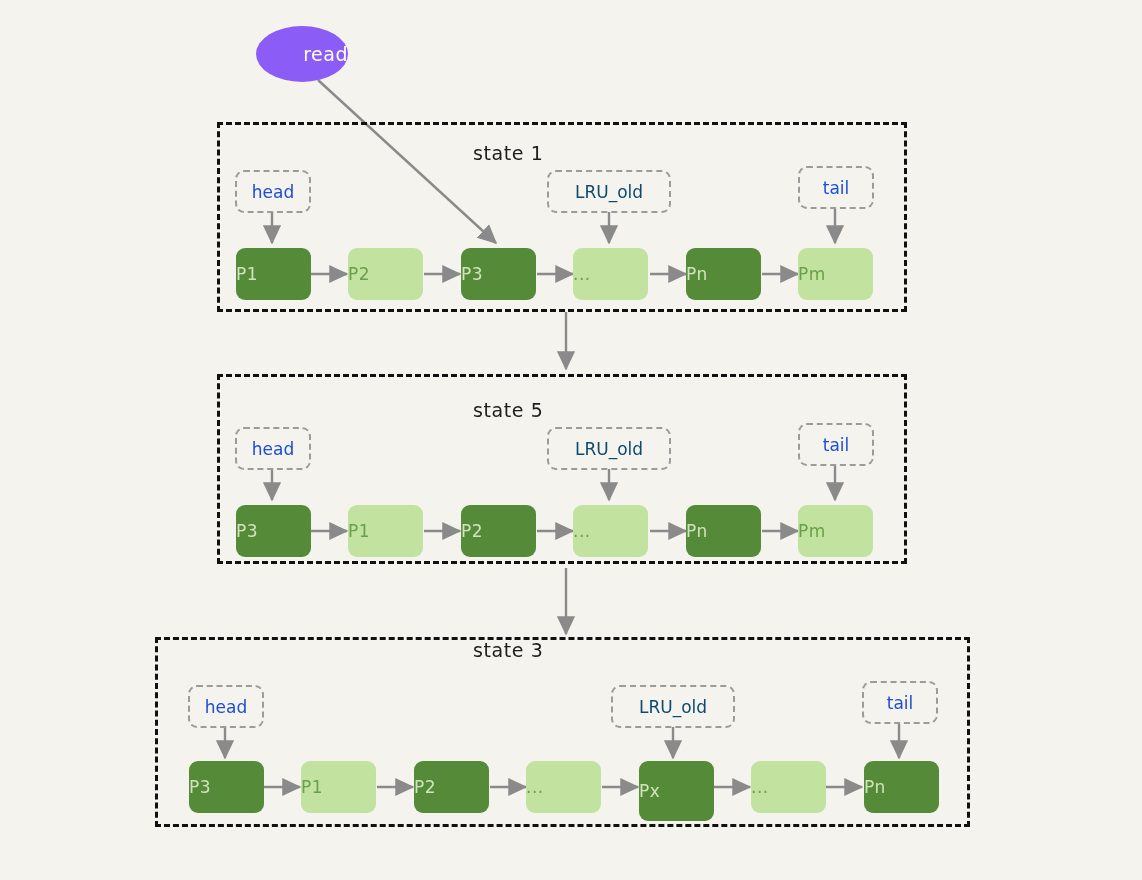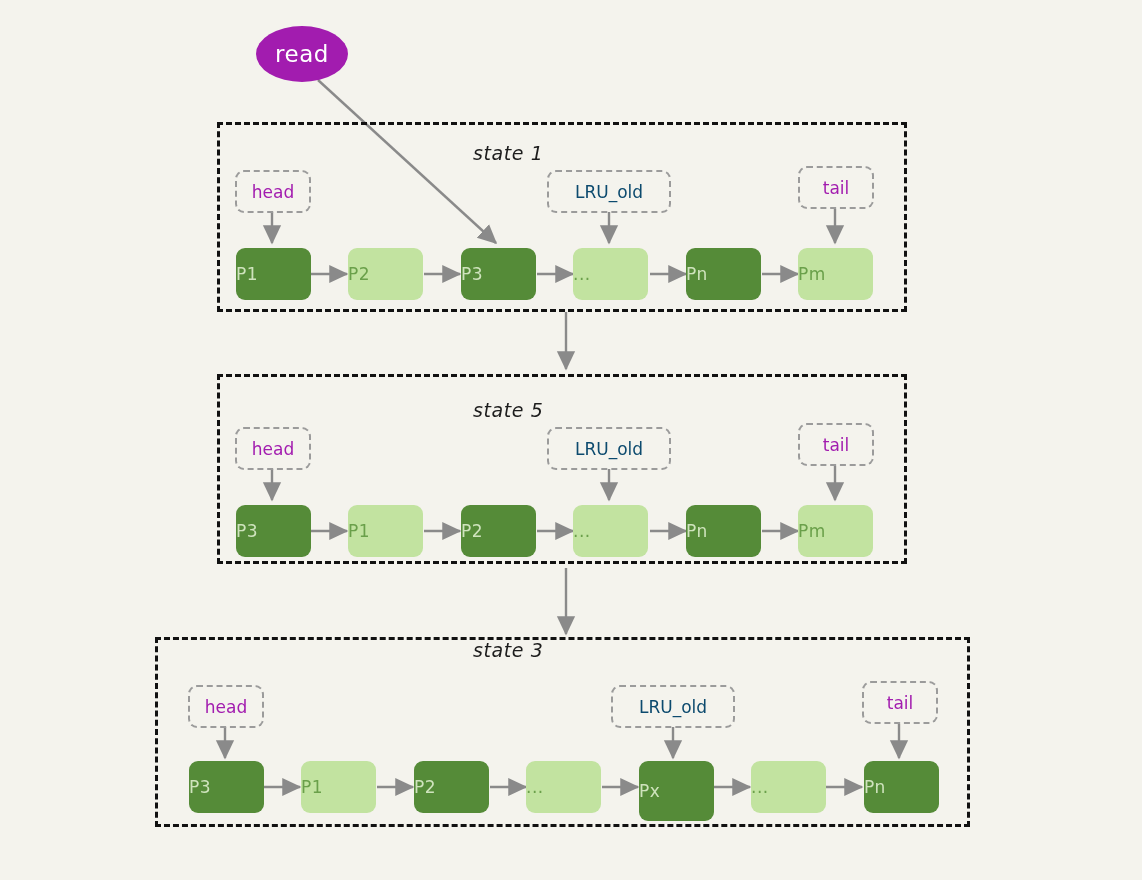--- a/index.html
+++ b/index.html
@@ -20,33 +20,32 @@
     background:transparent;
     box-sizing:border-box;
   }
   .state-title{
     position:absolute;
     font-family:"DejaVu Sans", sans-serif;
     font-size:19px;
     color:#1d1d1d;
     letter-spacing:.6px;
     white-space:nowrap;
-    font-style:italic;
   }
 
   
   .chip{
     position:absolute;
     box-sizing:border-box;
     border:2px dashed #9b9b9b;
     border-radius:9px;
     background:transparent;
     display:flex;align-items:center;justify-content:center;
     font-size:17px;
-    color:#a21caf;
+    color:#1d4ed8;
     white-space:nowrap;
   }
   .chip.red{color:#0c4a6e;}
 
   
   .node{
     position:absolute;
     box-sizing:border-box;
     border-radius:9px;
     display:flex;align-items:center;justify-content:flex-start;
@@ -54,24 +53,24 @@
     letter-spacing:.5px;
     white-space:nowrap;
   }
   .node.dark{background:#558b38;color:#cfe3bd;}
   .node.light{background:#c2e3a0;color:#6aa04a;}
 
   
   .read-node{
     position:absolute;
     border-radius:50%;
-    background:#a21caf;
-    display:flex;align-items:center;justify-content:center;
+    background:#8b5cf6;
+    display:flex;align-items:center;justify-content:flex-end;
     color:#ffffff;
-    font-size:23px;
+    font-size:19px;
     letter-spacing:.5px;
   }
 </style>
 </head>
 <body style="background: rgb(244, 243, 237);">
 
 <div id="stage">
 
   <svg class="layer" viewBox="0 0 1142 880">
     <defs>

